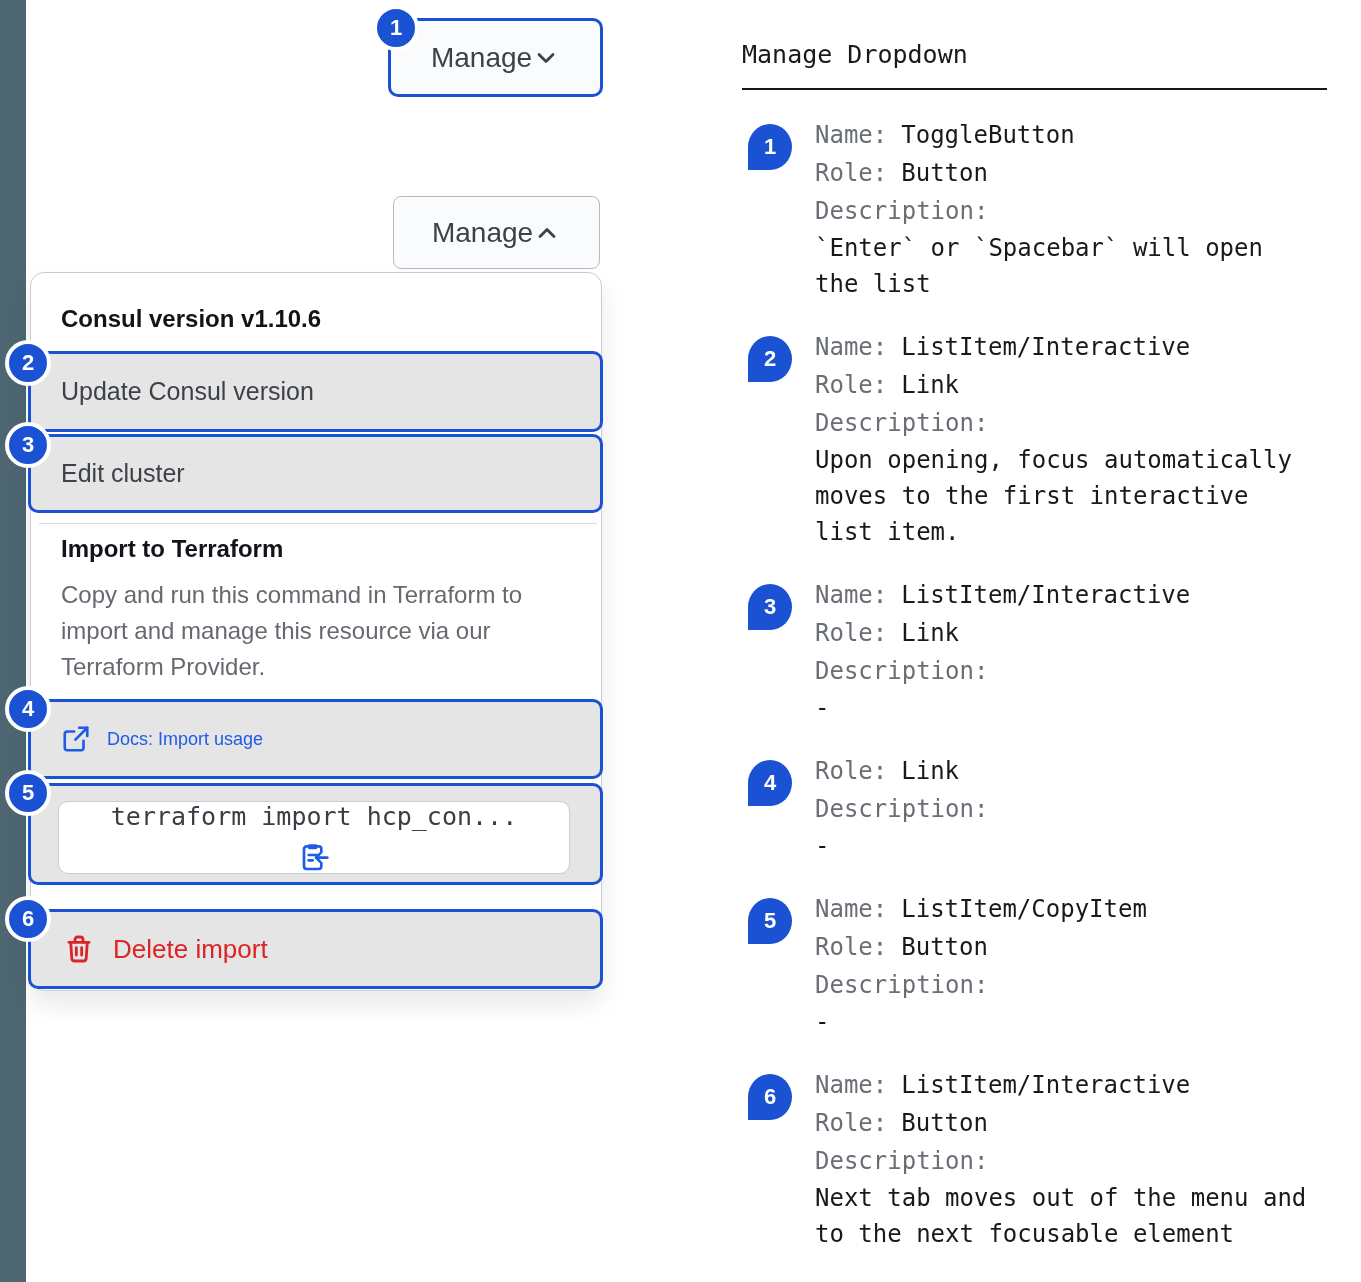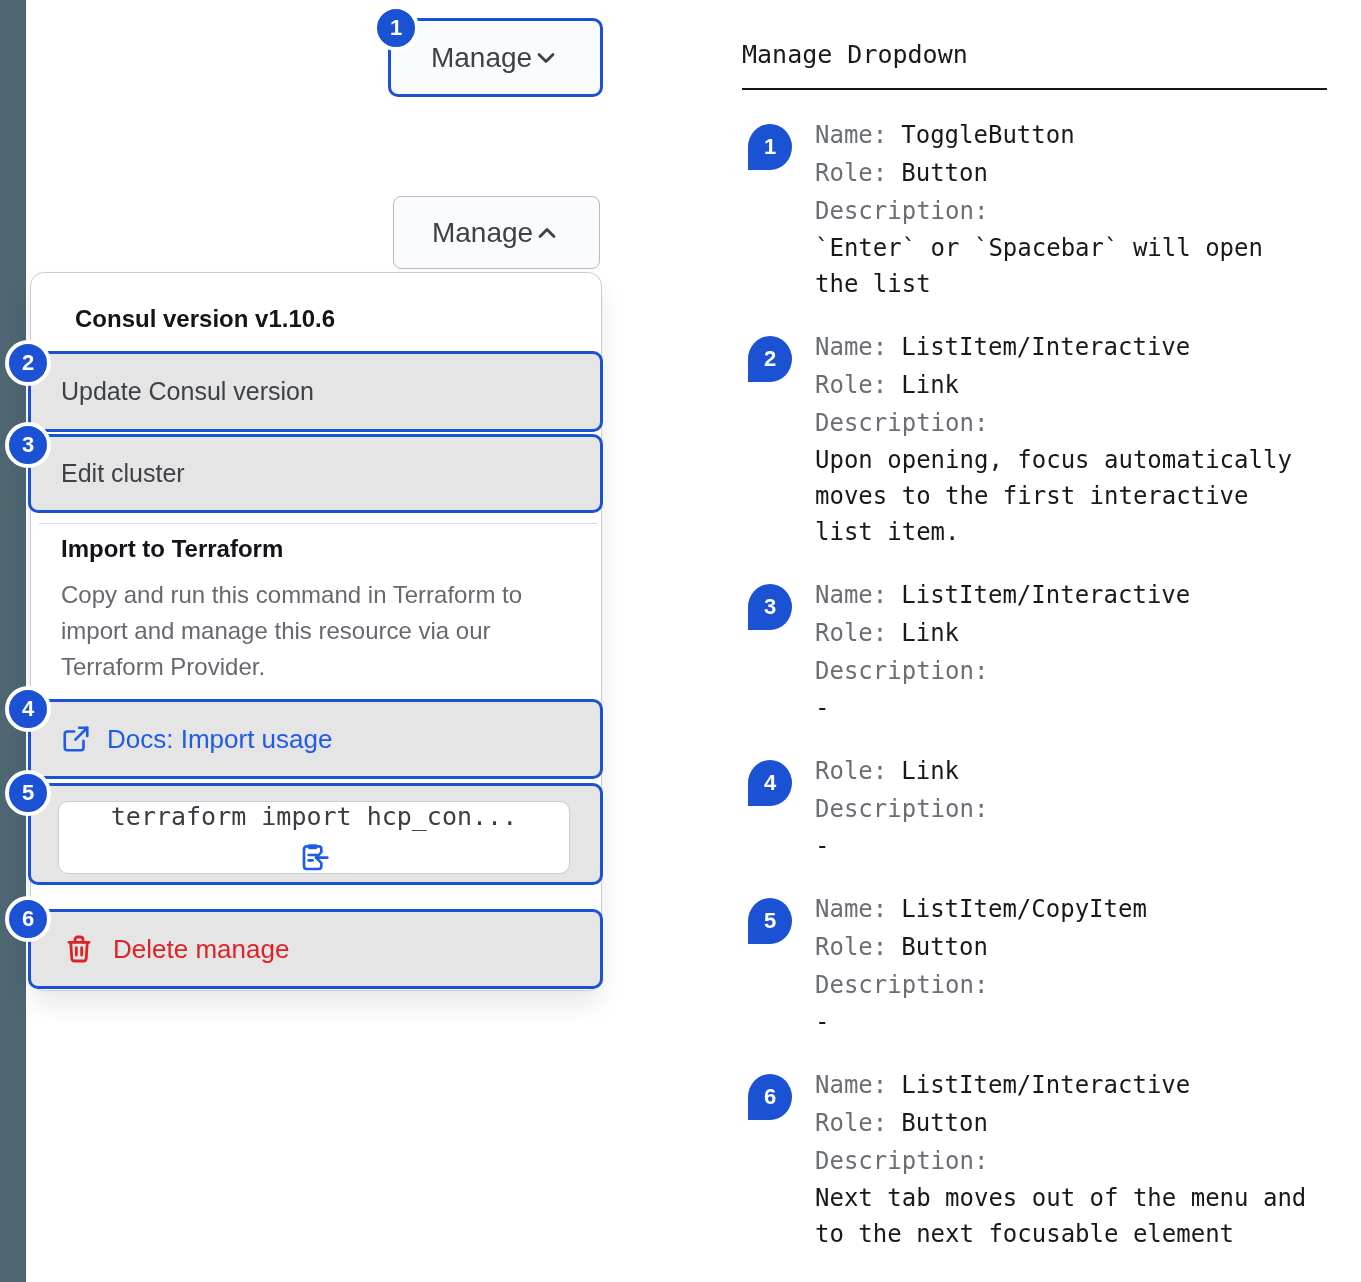--- a/index.html
+++ b/index.html
@@ -44,31 +44,31 @@
   .toggle-btn svg{display:block;}
   .btn-focused{left:388px;top:18px;width:215px;height:79px;border:3px solid var(--blue);border-radius:10px;}
   .btn-open{left:393px;top:196px;width:207px;height:73px;border:1px solid #b7bac1;border-radius:8px;}
 
   
   .dropdown-panel{
     position:absolute;left:30px;top:272px;width:572px;height:719px;
     background:#fff;border:1px solid var(--border-gray);border-radius:14px;
     box-shadow:0 14px 26px rgba(0,0,0,.09);
   }
-  .dd-version{position:absolute;left:30px;top:32px;font-size:24px;font-weight:bold;color:#121419;margin-left:14px;}
+  .dd-version{position:absolute;left:30px;top:32px;font-size:24px;font-weight:bold;color:#121419;}
   .focus-box{
     position:absolute;left:-3px;width:575px;border:3px solid var(--blue);border-radius:10px;
     background:#e5e5e5;display:flex;align-items:center;z-index:10;cursor:pointer;
   }
   .fb-update{top:78px;height:81px;padding-left:30px;font-size:25px;color:var(--ink-soft);}
   .fb-edit{top:161px;height:79px;padding-left:30px;font-size:25px;color:var(--ink-soft);}
   .dd-divider{position:absolute;left:8px;top:250px;width:558px;border-top:1px solid #d8dadd;}
   .dd-import-title{position:absolute;left:30px;top:262px;font-size:24px;font-weight:bold;color:#121419;}
   .dd-import-desc{position:absolute;left:30px;top:304px;width:508px;font-size:24px;line-height:36px;color:var(--gray-para);}
-  .fb-docs{top:426px;height:80px;padding-left:30px;gap:16px;color:var(--link-blue);font-size:26px;font-weight:500;}
+  .fb-docs{top:426px;height:80px;padding-left:30px;gap:16px;color:var(--link-blue);font-size:18px;font-weight:500;}
   .fb-copy{top:510px;height:102px;}
   .code-box{
     position:absolute;left:27px;top:15px;width:512px;height:73px;
     border:1px solid #c9ccd2;border-radius:10px;background:#fff;
     display:flex;align-items:center;justify-content:space-between;padding:0 18px 0 18px;flex-direction:column;
   }
   .code-text{font-family:"DejaVu Sans Mono", monospace;font-size:25px;color:#3a3d43;white-space:nowrap;}
   .copy-icon{color:var(--link-blue);display:flex;cursor:pointer;}
   .fb-delete{top:636px;height:80px;padding-left:32px;gap:18px;color:var(--red);font-size:26px;font-weight:500;}
   .fb-delete svg{flex:none;}
@@ -165,21 +165,21 @@
     <div class="focus-box fb-delete">
       <span style="display:flex;color:var(--red);">
         <svg width="32" height="32" viewBox="0 0 24 24" fill="none" stroke="currentColor" stroke-width="2.1" stroke-linecap="round" stroke-linejoin="round">
             <path d="M4.5 7h15"></path>
             <path d="M9 7V5a2 2 0 0 1 2-2h2a2 2 0 0 1 2 2v2"></path>
             <path d="M18.2 7l-.8 12.2A2 2 0 0 1 15.4 21H8.6a2 2 0 0 1-2-1.8L5.8 7"></path>
             <line x1="10" y1="11" x2="10" y2="16.5"></line>
             <line x1="14" y1="11" x2="14" y2="16.5"></line>
           </svg>
       </span>
-      <span>Delete manage</span>
+      <span>Delete import</span>
     </div>
   </div>
 
   <div class="num-badge badge-2">2</div>
   <div class="num-badge badge-3">3</div>
   <div class="num-badge badge-4">4</div>
   <div class="num-badge badge-5">5</div>
   <div class="num-badge badge-6">6</div>
 
   <div class="doc-panel">

